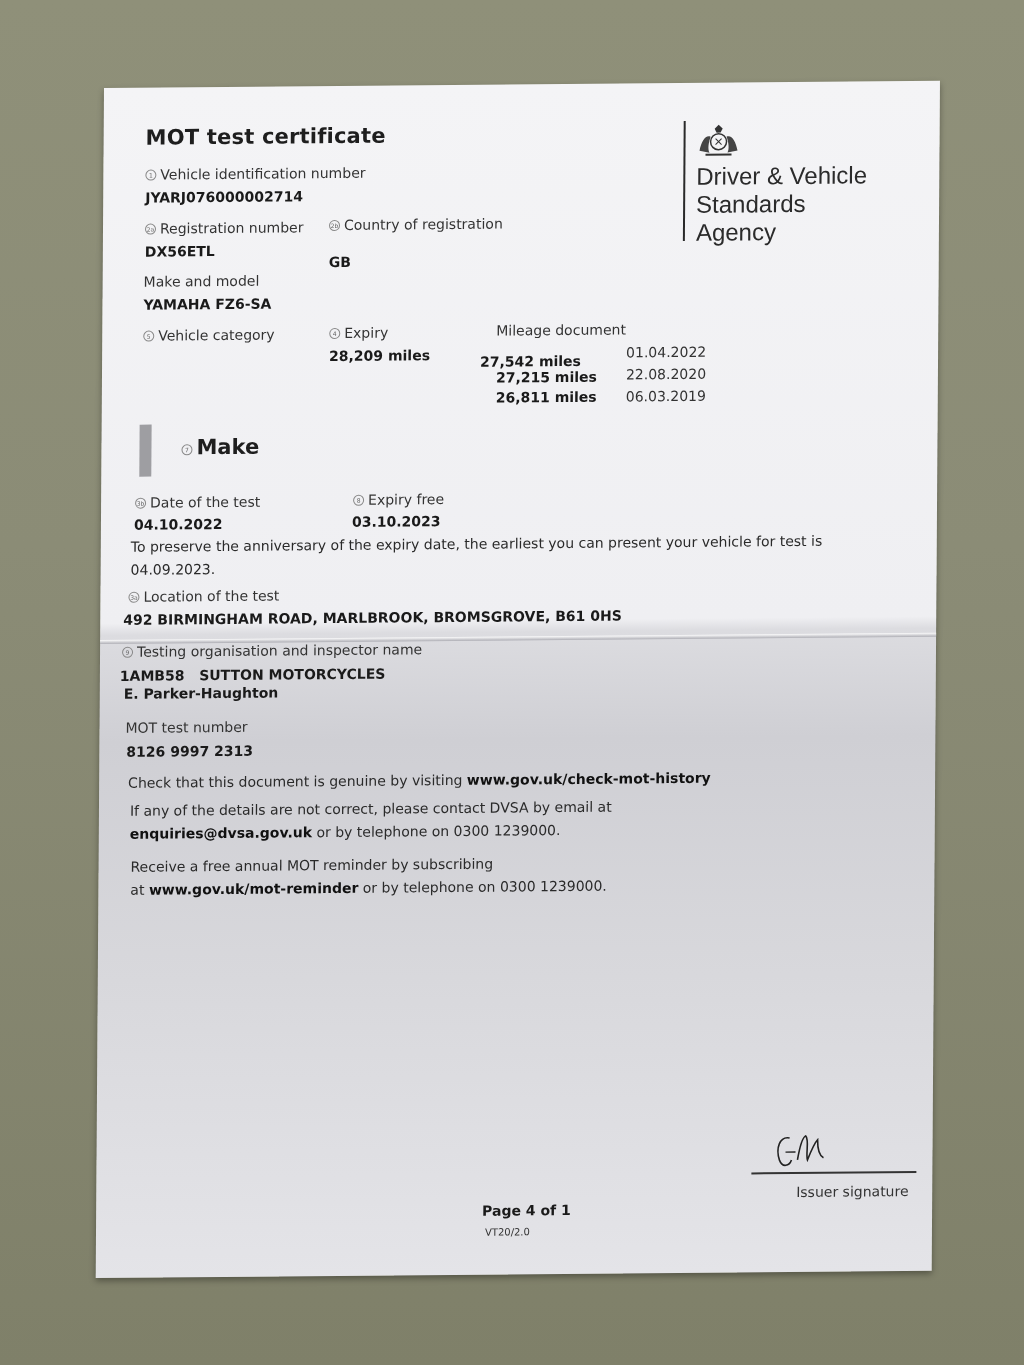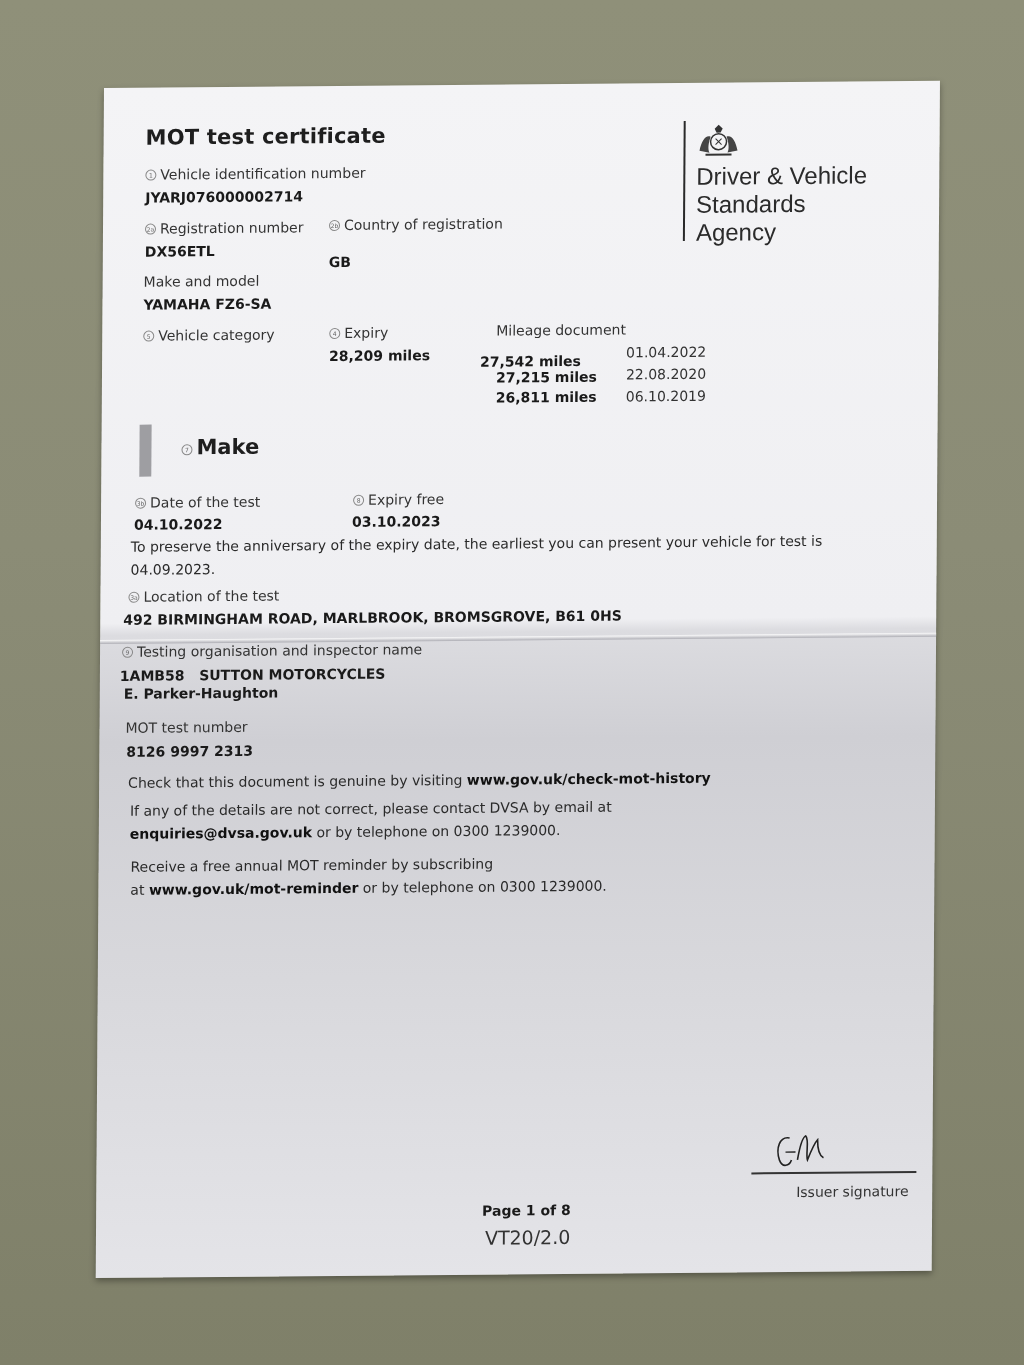--- a/index.html
+++ b/index.html
@@ -89,21 +89,21 @@
     <span class="num">4</span><span>Expiry</span>
   </div>
   <div class="abs value" style="left:227px;top:262px;">28,209 miles</div>
 
   <div class="abs label" style="left:394px;top:238px;">Mileage document</div>
   <div class="abs value" style="left:378px;top:261px;margin-top:8px;">27,542 miles</div>
   <div class="abs label" style="left:524px;top:261px;">01.04.2022</div>
   <div class="abs value" style="left:394px;top:285px;">27,215 miles</div>
   <div class="abs label" style="left:524px;top:283px;">22.08.2020</div>
   <div class="abs value" style="left:394px;top:305px;">26,811 miles</div>
-  <div class="abs label" style="left:524px;top:305px;">06.10.2019</div>
+  <div class="abs label" style="left:524px;top:305px;">06.03.2019</div>
 
   <div class="pass-bar"></div>
   <div class="abs" style="left:80px;top:348px;">
     <span class="num">7</span><span class="pass-text">Make</span>
   </div>
 
   <div class="abs label" style="left:34px;top:407px;">
     <span class="num">3b</span><span>Date of the test</span>
   </div>
   <div class="abs value" style="left:33px;top:429px;">04.10.2022</div>
@@ -144,16 +144,16 @@
   </div>
 
   <svg class="sig" viewBox="0 0 70 42">
     <path d="M18 8 C8 6 4 18 8 30 C11 38 18 36 20 30" fill="none" stroke="#222" stroke-width="1.6"></path>
     <path d="M14 22 L24 22" stroke="#222" stroke-width="1.4"></path>
     <path d="M26 30 C28 18 30 8 34 6 C38 10 34 24 36 30 C40 20 44 12 46 10 C46 18 48 26 52 28" fill="none" stroke="#222" stroke-width="1.6"></path>
   </svg>
   <div class="sig-line"></div>
   <div class="abs label" style="left:700px;top:1102px;">Issuer signature</div>
 
-  <div class="abs value" style="left:386px;top:1118px;">Page 1 of 8</div>
-  <div class="abs label" style="left:389px;top:1142px;font-size:19px;">VT20/2.0</div>
+  <div class="abs value" style="left:386px;top:1118px;">Page 4 of 1</div>
+  <div class="abs label" style="left:389px;top:1142px;font-size:10px;">VT20/2.0</div>
 
 </div>
 
 </body></html>

